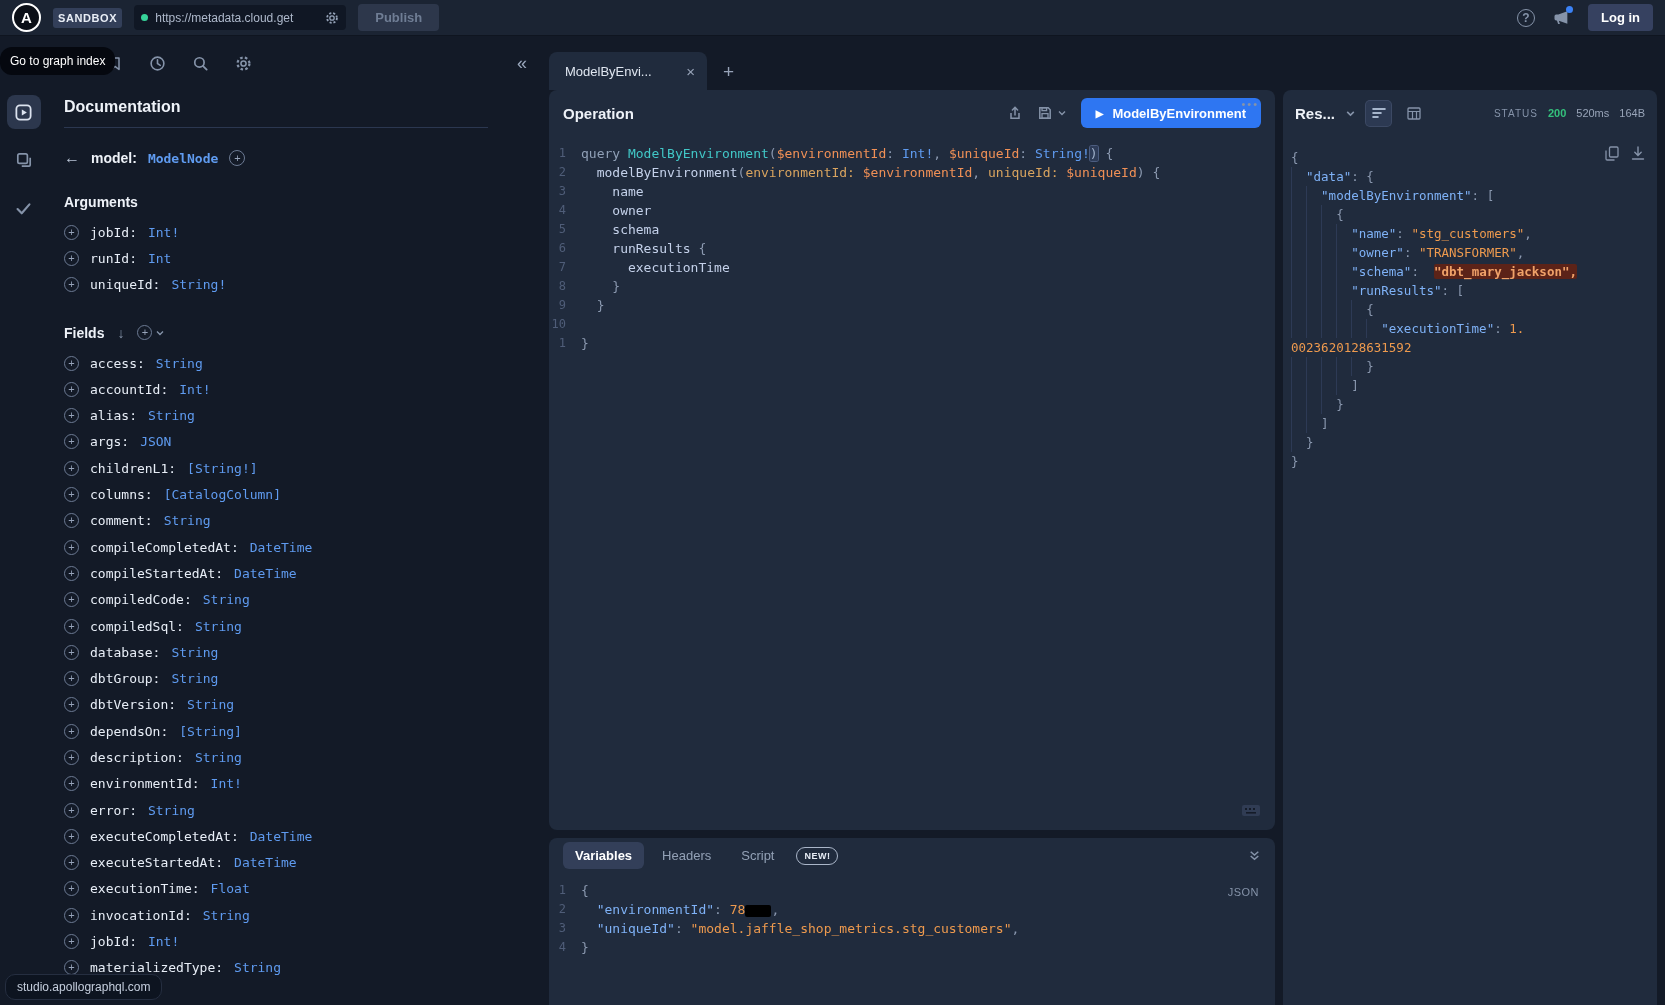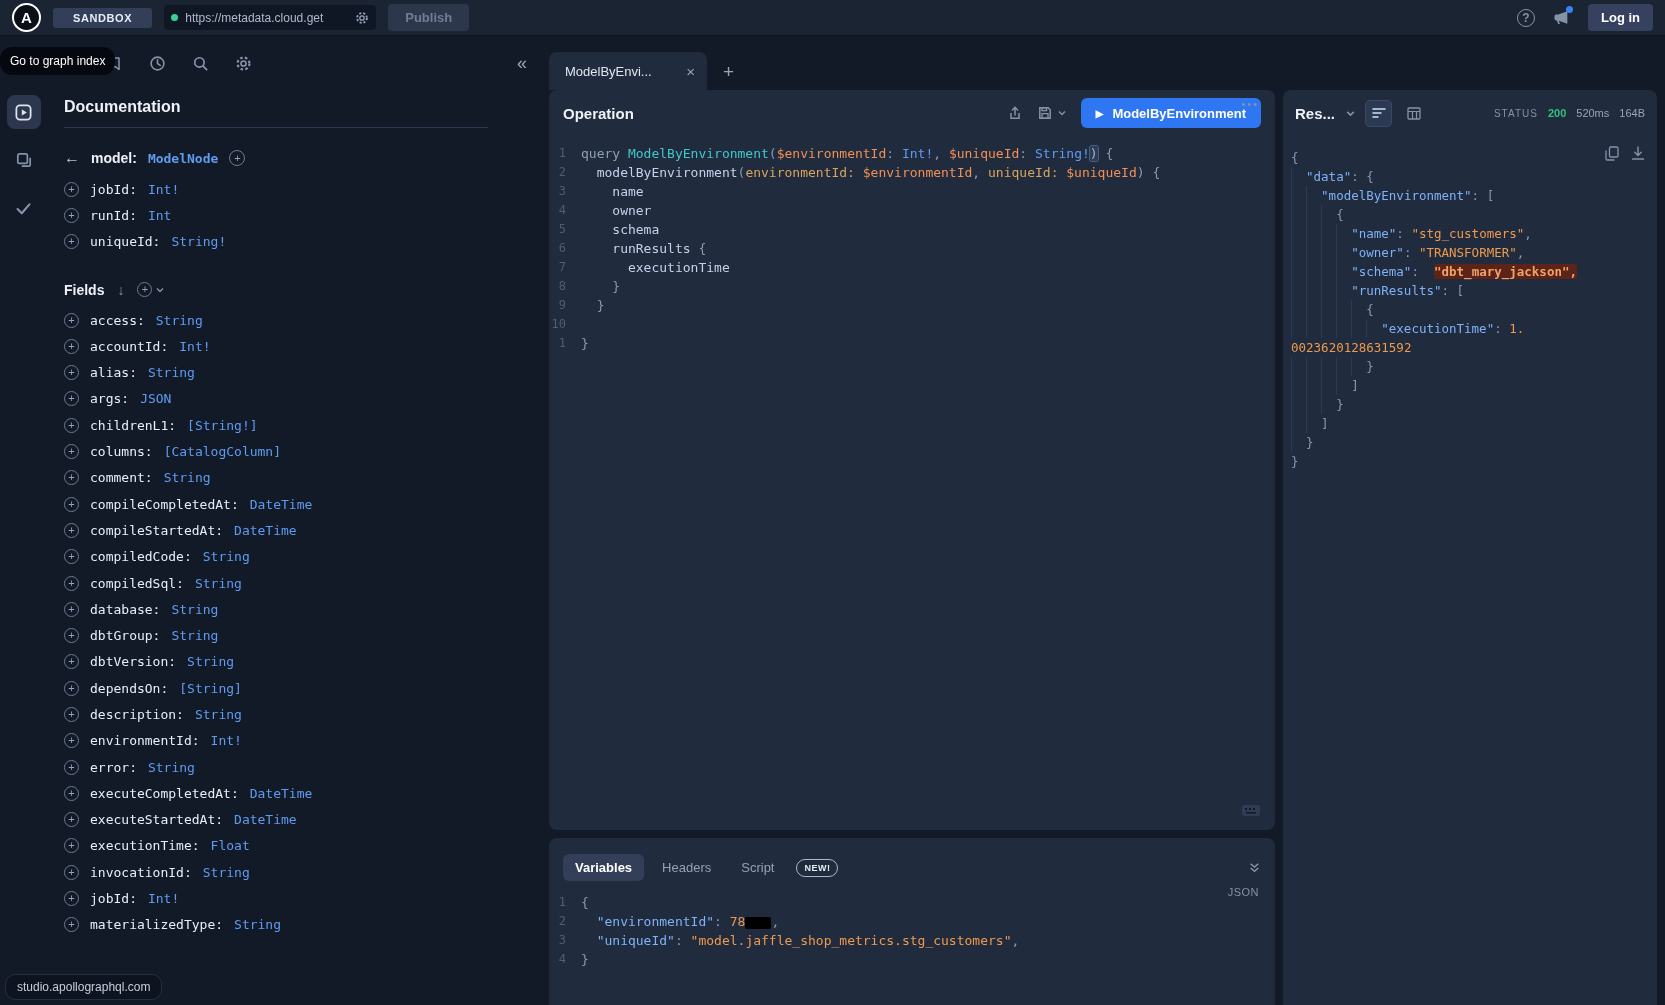--- a/index.html
+++ b/index.html
@@ -8,21 +8,21 @@
     --org:#ee9a4e; --cyn:#41c7c7; --fld:#c4d1ea; --grn:#34c07c; --acc:#2e76f2;
   }
   *{box-sizing:border-box;margin:0;padding:0}
   html,body{width:1665px;height:1005px;overflow:hidden}
   body{background:var(--bg);font-family:"Liberation Sans",sans-serif;color:var(--txt);position:relative}
   svg{display:block}
 
   
   .topbar{height:36px;background:var(--bar);display:flex;align-items:center;gap:12px;padding:0 12px;border-bottom:1px solid #0f1520;position:relative;z-index:5}
   .logo{width:29px;height:29px;border:2.5px solid #fff;border-radius:50%;display:flex;align-items:center;justify-content:center;font-weight:bold;font-size:15px;color:#fff;background:#0b0f17;flex:none}
-  .sandbox-chip{background:var(--chip);color:#e9eef6;font-size:11px;font-weight:bold;letter-spacing:.6px;padding:4px 20px;border-radius:3px}
+  .sandbox-chip{background:var(--chip);color:#e9eef6;font-size:11px;font-weight:bold;letter-spacing:.6px;padding:4px 5px;border-radius:3px}
   .urlbox{width:212px;height:25px;background:#101724;border-radius:4px;display:flex;align-items:center;gap:7px;padding:0 7px;overflow:hidden}
   .greendot{width:7px;height:7px;border-radius:50%;background:#36d399;flex:none}
   .urltext{font-size:12px;color:#aeb9cb;white-space:nowrap;overflow:hidden;flex:1}
   .url-gear{color:#93a1b6;flex:none}
   .publish-btn{background:#2d374b;color:#6f7d94;font-size:13px;font-weight:bold;padding:6px 17px;border-radius:4px;}
   .topbar-right{margin-left:auto;display:flex;align-items:center;gap:18px}
   .help-circle{width:18px;height:18px;border:1.4px solid var(--mut);border-radius:50%;color:var(--mut);font-size:12px;font-weight:bold;display:flex;align-items:center;justify-content:center}
   .mega-wrap{position:relative;color:var(--mut)}
   .mega-dot{position:absolute;right:-3px;top:-3px;width:7px;height:7px;border-radius:50%;background:#3b82f6}
   .login-btn{background:#364160;color:#fff;font-size:13px;font-weight:bold;padding:6px 13px;border-radius:4px}
@@ -74,21 +74,21 @@
 
   .tk-kw{color:#90a0b7}.tk-op{color:var(--cyn)}.tk-vr{color:#f09056}.tk-ty{color:var(--blue)}
   .tk-fl{color:var(--fld)}.tk-ar{color:#d9a45f}.tk-pu{color:#8b99b0}.tk-pl{color:var(--fld)}
   .tk-ky{color:var(--key)}.tk-st{color:var(--org)}.tk-nu{color:var(--org)}
   .tk-bk{color:#9fb0c9;background:#2e3c58;box-shadow:0 0 0 1px #4c5d80;border-radius:2px}
   .tk-hl{color:#f0a269;background:#5c2318;border-radius:2px;font-weight:bold}
   .tk-rd{display:inline-block;width:26px;height:12px;background:#000;border-radius:2px;vertical-align:middle}
   .guide{display:inline-block;width:2ch;height:19px;vertical-align:top;border-left:1px solid #2d3a55}
 
   .vars-card{background:var(--card);border-radius:8px 8px 0 0;height:167px;margin:8px 8px 0 0;display:flex;flex-direction:column;position:relative}
-  .vars-header{display:flex;align-items:center;gap:6px;padding:16px 14px 6px}
+  .vars-header{display:flex;align-items:center;gap:6px;padding:4px 14px 6px}
   .vars-tab{font-size:13px;color:#93a1b6;padding:6px 12px;border-radius:6px}
   .vars-tab.sel{background:var(--chip);color:#fff;font-weight:bold}
   .new-badge{border:1px solid #aab6c9;color:#e7edf6;font-size:9px;font-weight:bold;letter-spacing:.5px;padding:3px 7px;border-radius:9px;margin-left:4px}
   .vars-collapse{margin-left:auto;color:var(--mut)}
   .vars-editor{flex:1;position:relative;padding-top:6px;font-family:"DejaVu Sans Mono",monospace;font-size:13px;line-height:19px}
   .json-label{position:absolute;top:8px;right:16px;font-size:11px;color:var(--mut);letter-spacing:.5px}
 
   .rightcol{flex:1;display:flex;flex-direction:column;padding:54px 8px 0 0}
   .resp-card{background:var(--card);border-radius:8px 8px 0 0;flex:1;display:flex;flex-direction:column}
   .resp-header{height:46px;display:flex;align-items:center;gap:10px;padding:0 12px}
@@ -189,20 +189,23 @@
       <div class="doc-title">Documentation</div>
       <div class="doc-divider"></div>
 
       <div class="crumb">
         <span class="crumb-back">←</span>
         <span class="crumb-name">model:</span>
         <span class="crumb-type">ModelNode</span>
         <span class="plus-circle" style="width:16px;height:16px">+</span>
       </div>
 
+      <div class="section-h">
+        <span>Arguments</span>
+      </div>
       <div class="doc-list">
           <div class="doc-row">
             <span class="plus-circle">+</span>
             <span class="doc-name">jobId:</span>
             <span class="doc-type">Int!</span>
           </div>
           <div class="doc-row">
             <span class="plus-circle">+</span>
             <span class="doc-name">runId:</span>
             <span class="doc-type">Int</span>

